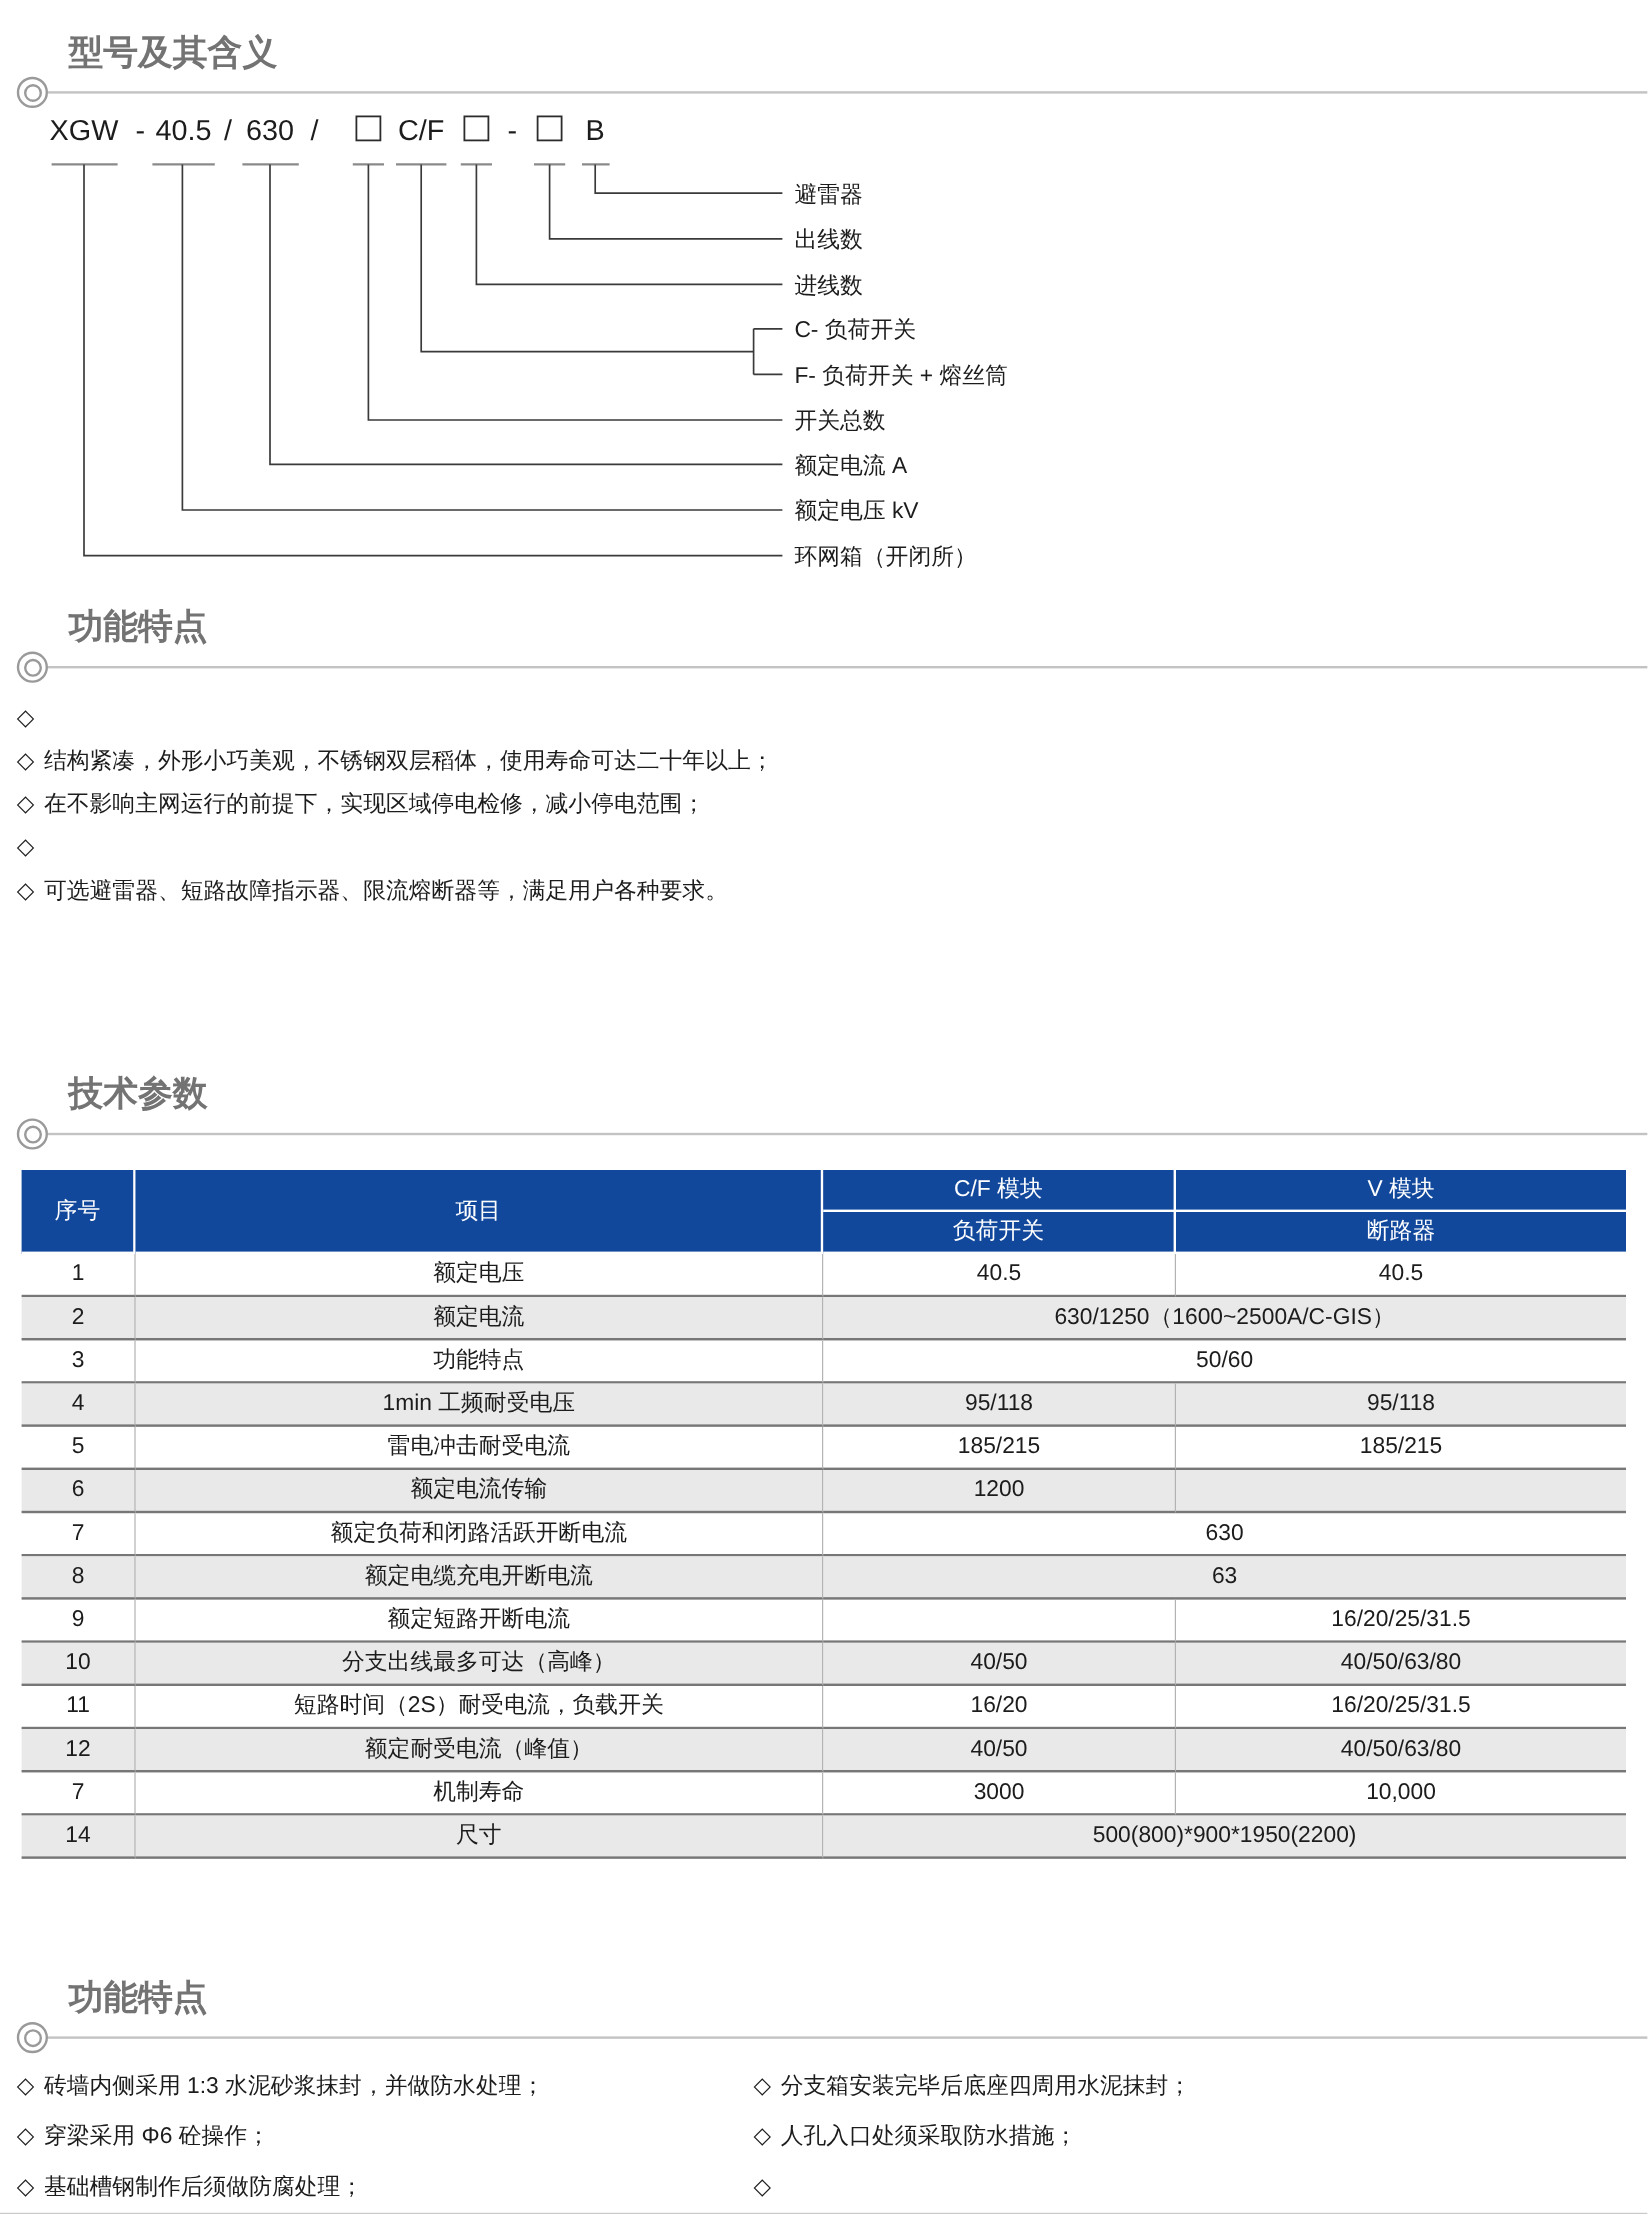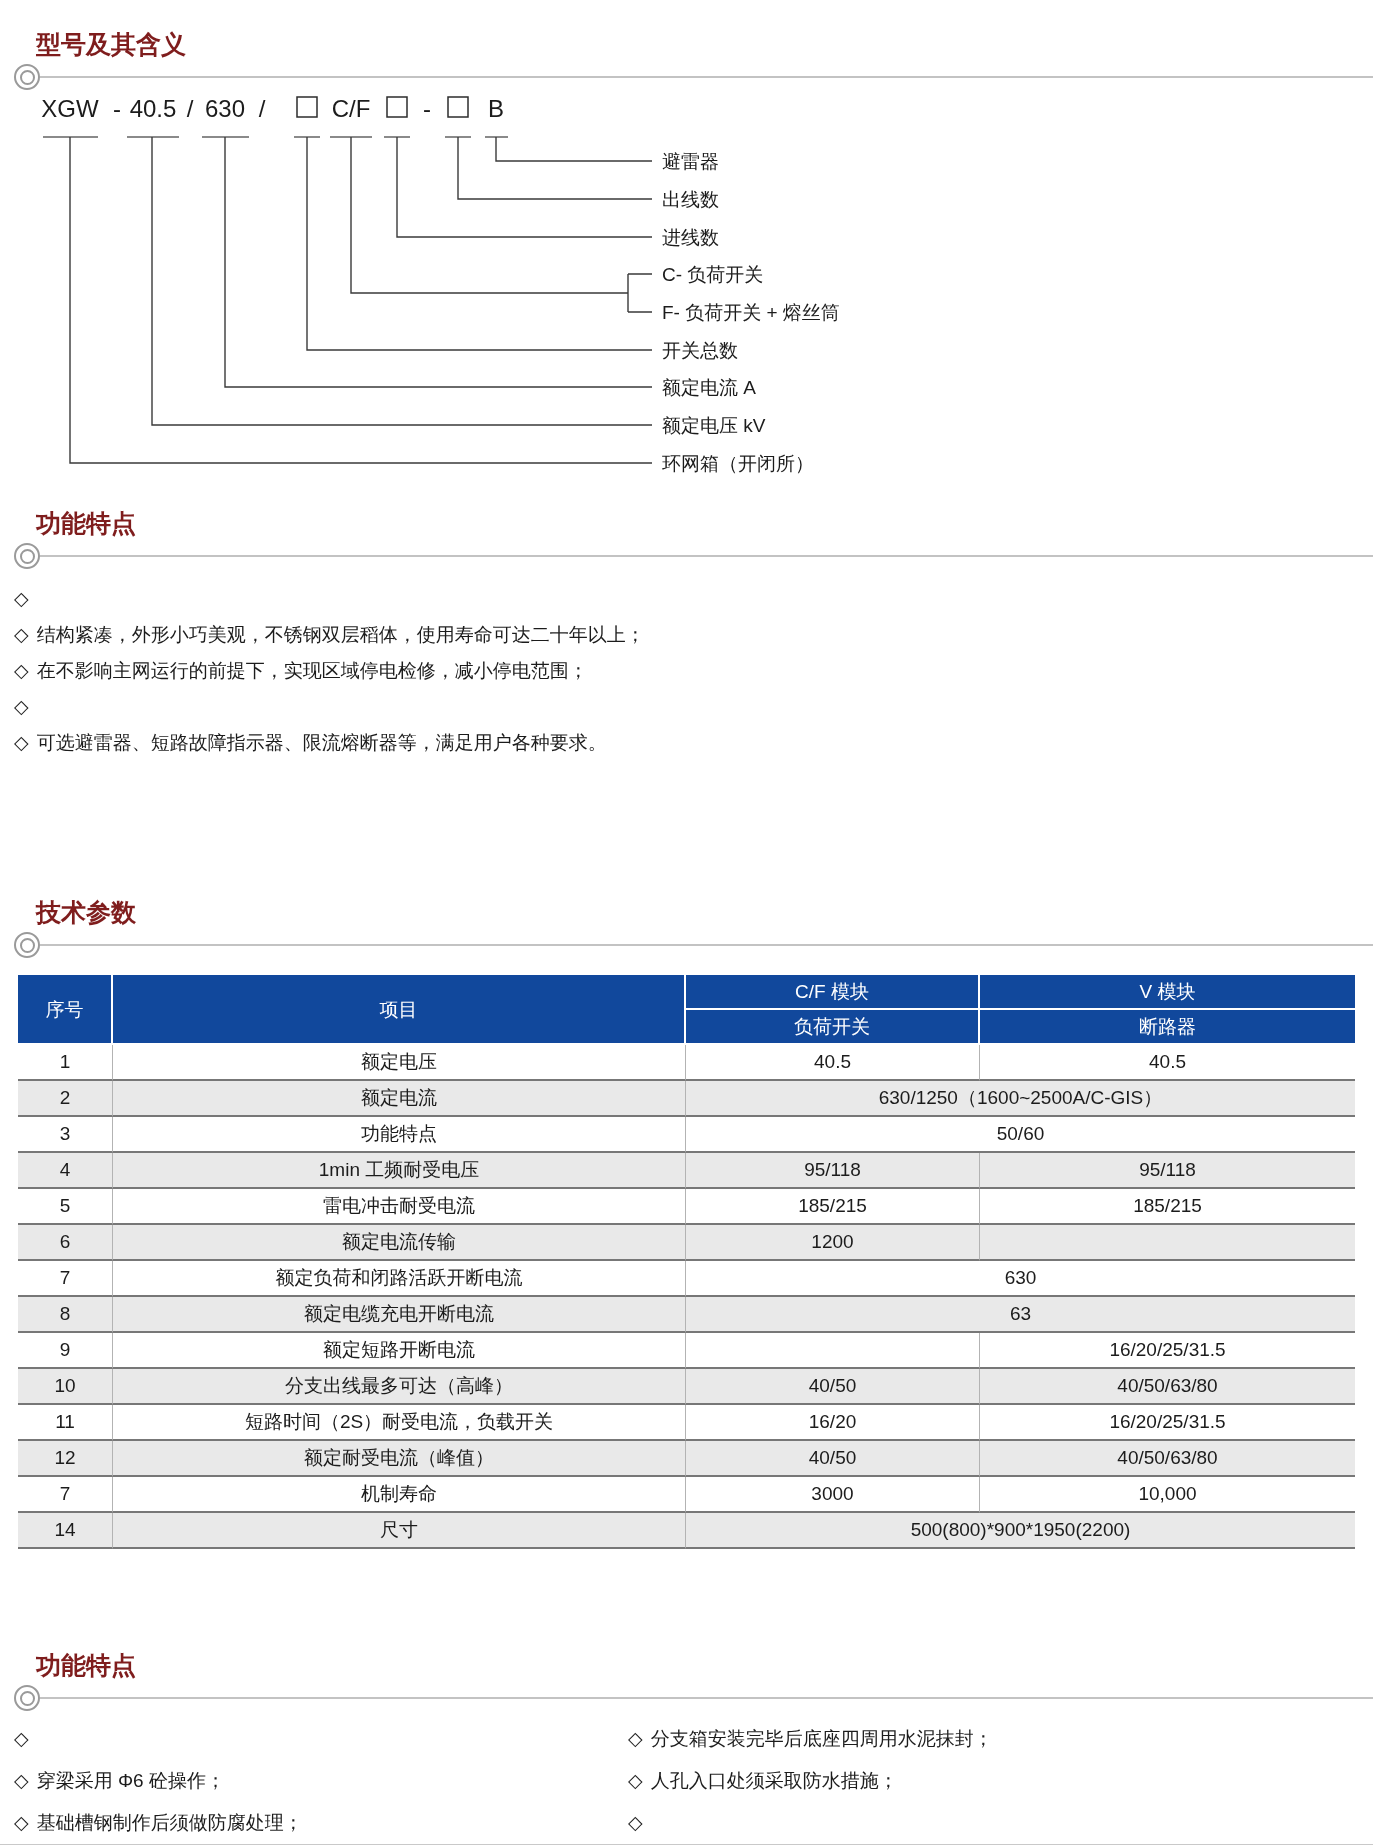--- a/index.html
+++ b/index.html
@@ -3,22 +3,22 @@
 <meta charset="utf-8">
 <style>
   html,body{margin:0;padding:0;}
   body{
     width:1373px;height:1848px;position:relative;overflow:hidden;
     background:#ffffff;color:#1c1c1c;
     font-family:"Liberation Sans","DejaVu Sans",sans-serif;
   }
   
   .sec-title{
-    margin:0 0 2px 36px;
-    font-size:25px;font-weight:bold;color:#7f1d1d;line-height:33px;
+    margin:0 0 2px 57px;
+    font-size:29px;font-weight:bold;color:#737373;line-height:33px;
   }
   .sec-rule{display:flex;align-items:center;height:28px;}
   .ring{
     box-sizing:border-box;flex:0 0 auto;width:26px;height:26px;margin-left:14px;
     border:2px solid #9a9a9a;border-radius:50%;
     display:flex;align-items:center;justify-content:center;background:#fff;
   }
   .ring::after{content:"";box-sizing:border-box;width:15px;height:15px;border:2px solid #9a9a9a;border-radius:50%;}
   .rule-line{flex:1;height:2px;background:#c3c3c3;}
   #sec1{padding-top:28px;}
@@ -261,20 +261,21 @@
 <div id="sec4">
   <h2 class="sec-title">功能特点</h2>
   <div class="sec-rule">
     <span class="ring"></span>
     <span class="rule-line"></span>
   </div>
   <div class="install">
     <div class="install-col-left">
       <div class="bullet">
         <span class="diamond">◇</span>
+        <span>砖墙内侧采用 1:3 水泥砂浆抹封，并做防水处理；</span>
       </div>
       <div class="bullet">
         <span class="diamond">◇</span>
         <span>穿梁采用 Φ6 砼操作；</span>
       </div>
       <div class="bullet">
         <span class="diamond">◇</span>
         <span>基础槽钢制作后须做防腐处理；</span>
       </div>
     </div>

